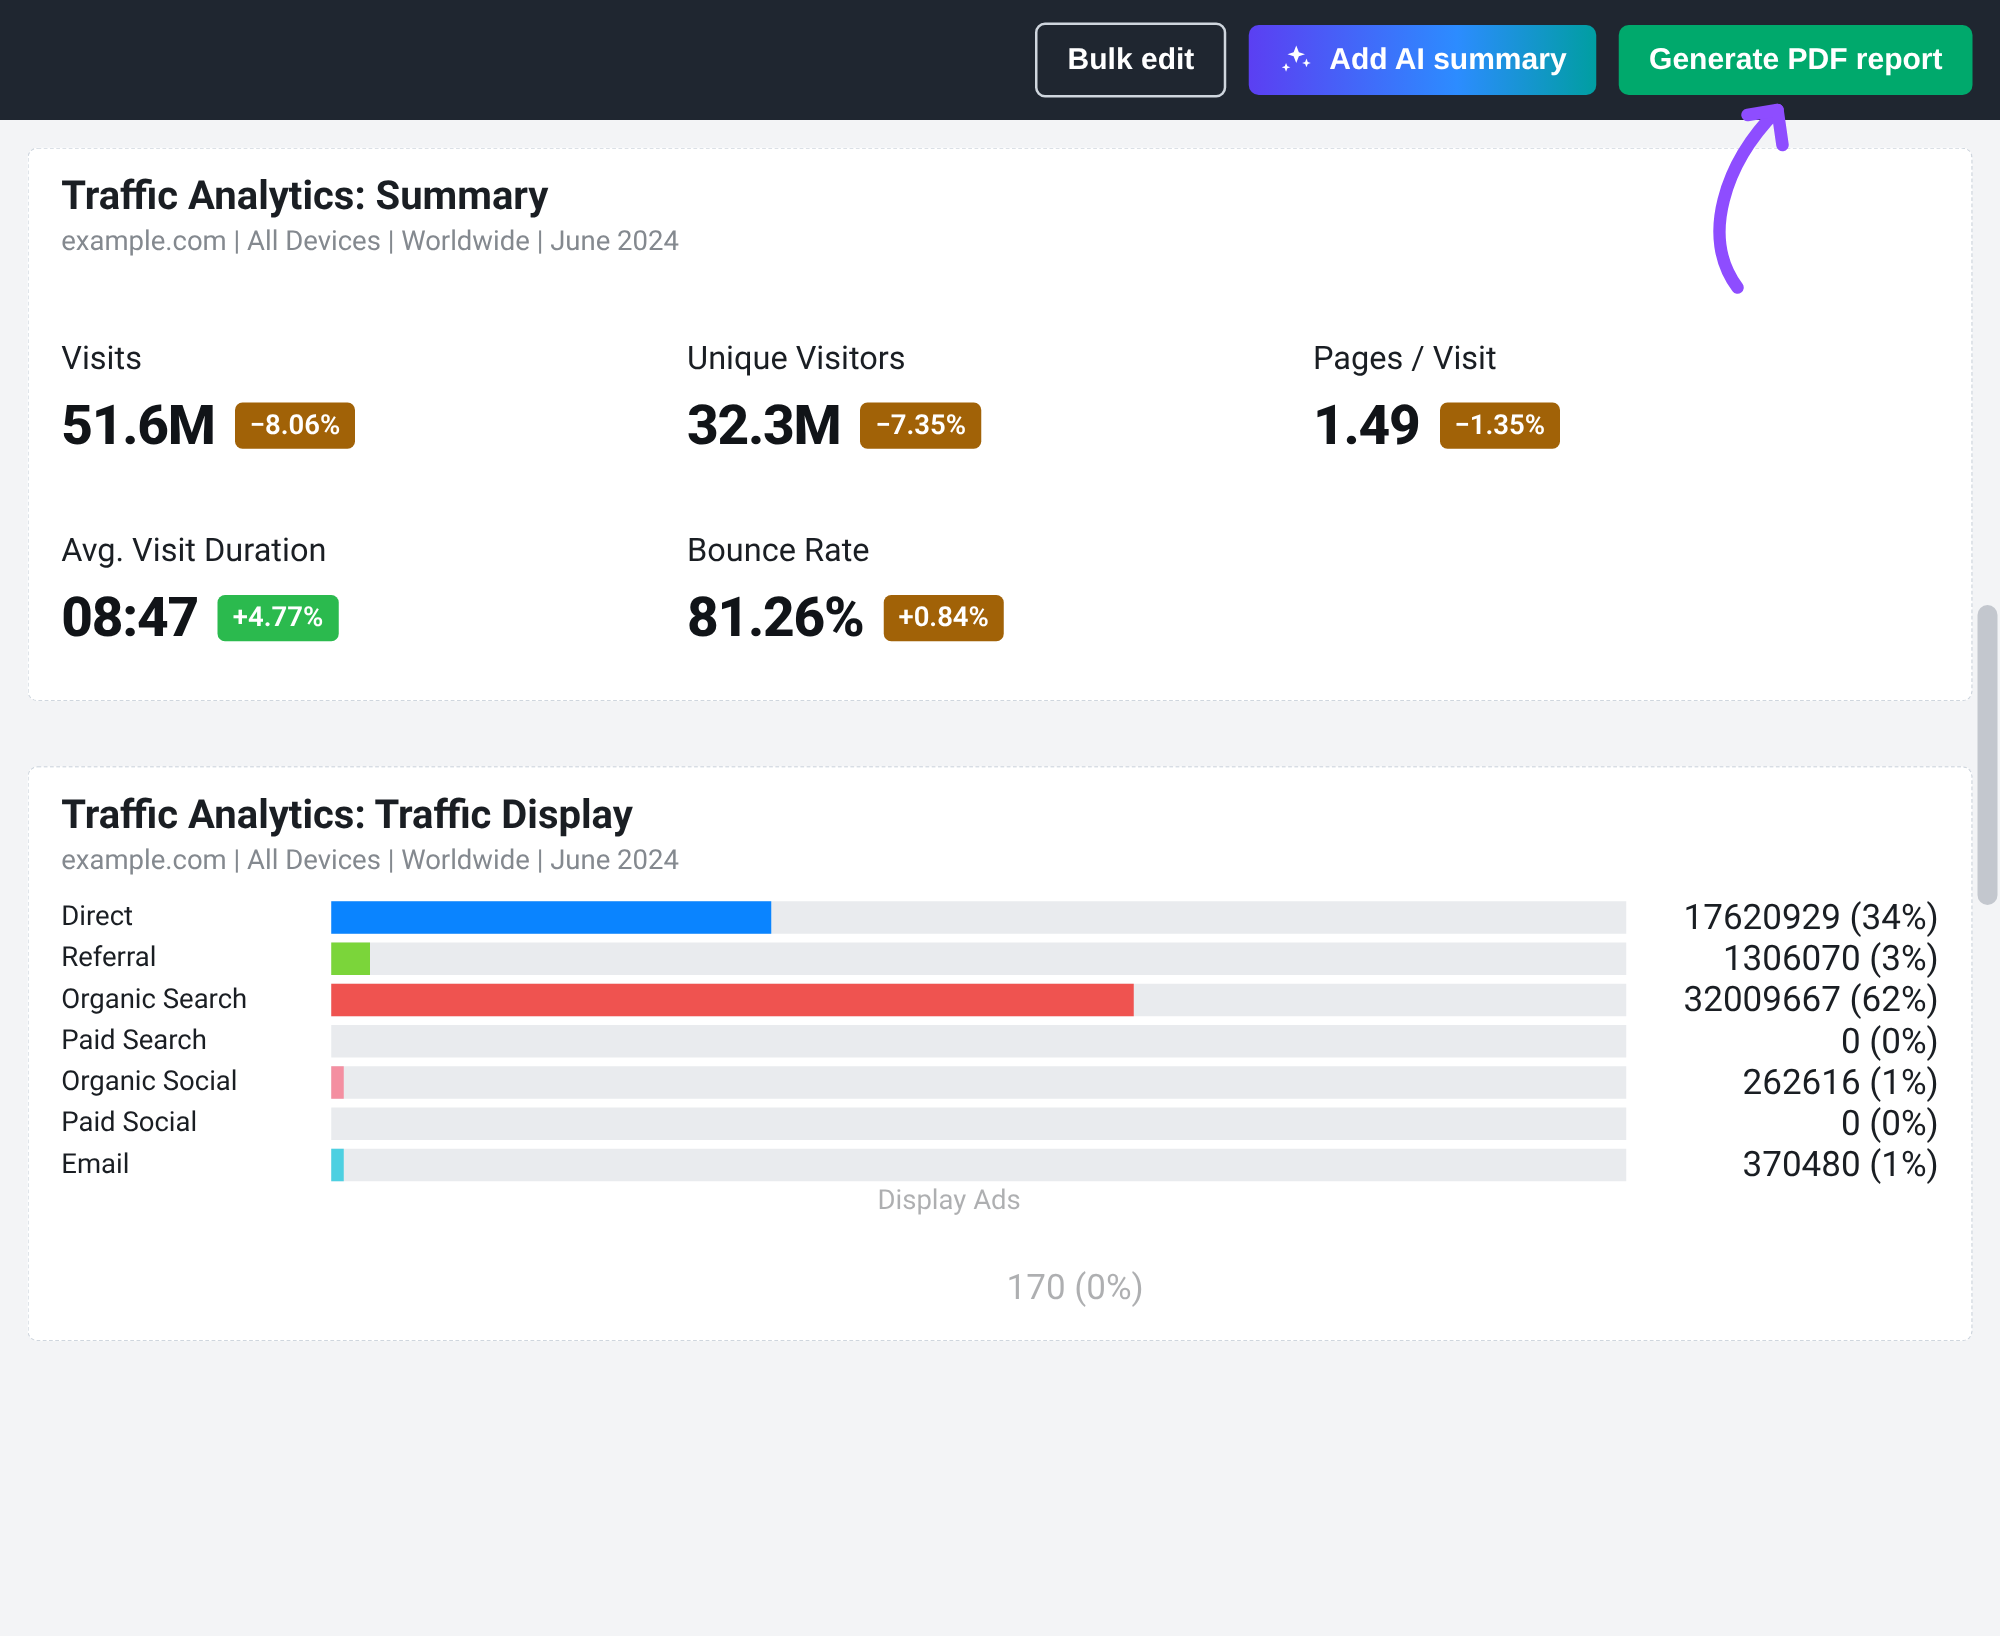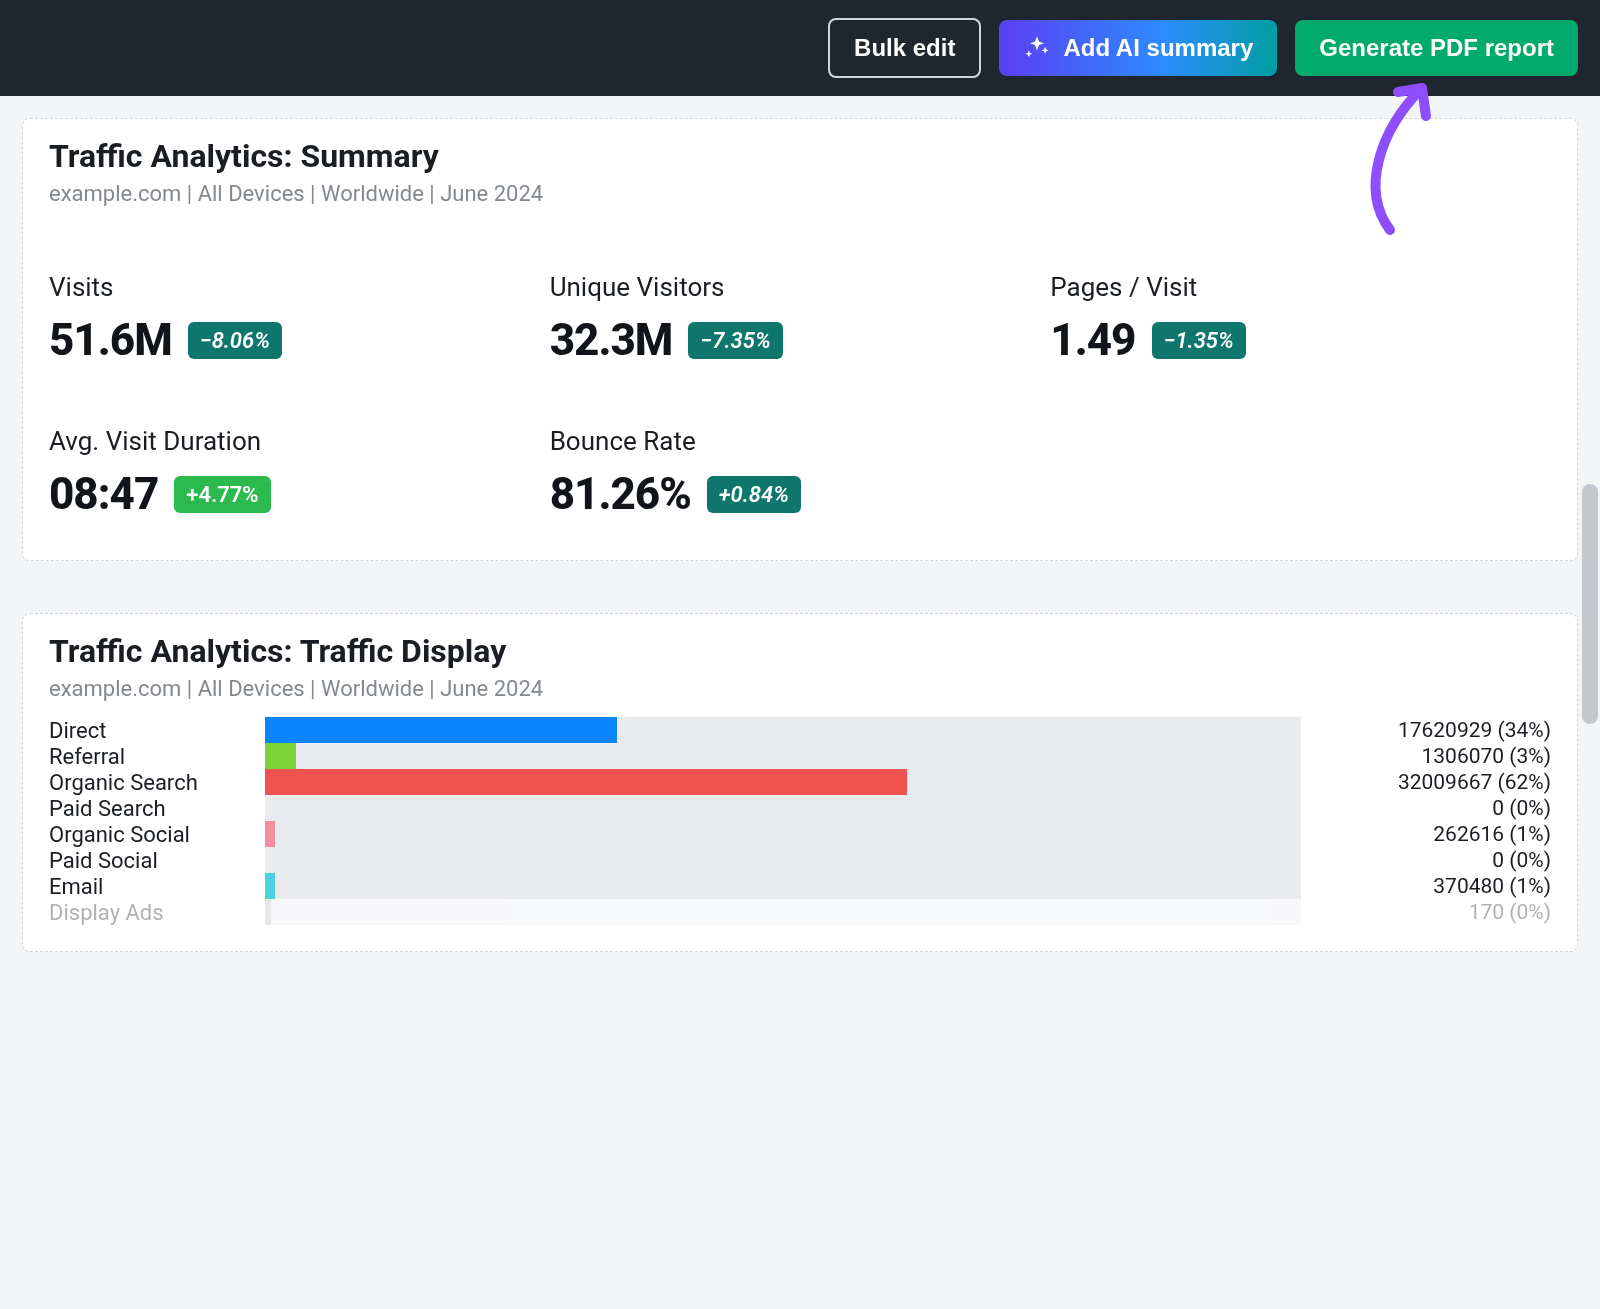--- a/index.html
+++ b/index.html
@@ -90,21 +90,21 @@
     .badge {
       display: inline-flex;
       align-items: center;
       justify-content: center;
       padding: 6px 12px;
       border-radius: 6px;
       font-size: 22px;
       font-weight: 600;
       color: #fff;
     }
-    .badge-red { background: #0f766e; font-style: italic; }
+    .badge-red { background: #a16207; }
     .badge-green { background: #2bba4e; }
 
     .channels {
       padding: 10px 26px 26px;
     }
     .channel-row {
       display: flex;
       align-items: center;
       gap: 20px;
     }
@@ -119,24 +119,24 @@
       background: #e9ebee;
       position: relative;
     }
     .channel-bar-fill {
       position: absolute;
       left: 0; top: 0; bottom: 0;
     }
     .channel-value {
       width: 230px;
       text-align: right;
-      font-size: 21px;
-      color: #1a1e23;
-    }
-    .faded { opacity: 0.35; }
+      font-size: 28px;
+      color: #1a1e23;
+    }
+    .faded { opacity: 0.35; flex-direction: column; }
 
     .annotation-arrow {
       position: absolute;
       pointer-events: none;
     }
     .scroll-indicator {
       position: absolute;
       right: 2px;
       top: 484px;
       width: 16px;

